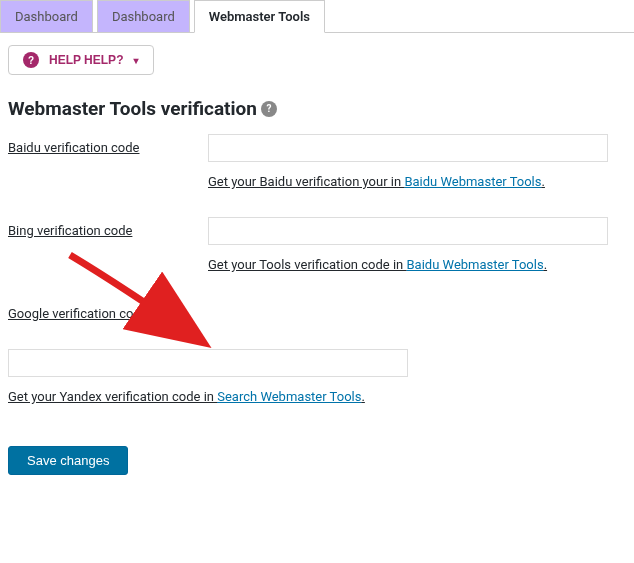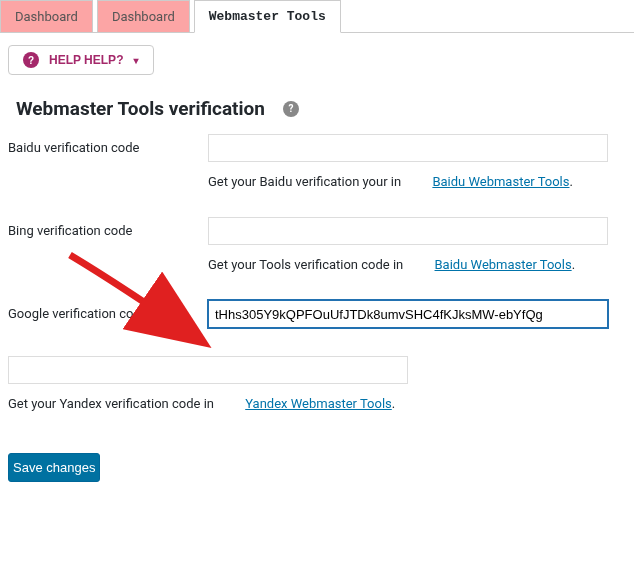--- a/index.html
+++ b/index.html
@@ -13,33 +13,32 @@
       position: relative;
     }
     .tabs {
       display: flex;
       border-bottom: 1px solid #ccc;
       background: #fff;
     }
     .tab {
       padding: 8px 14px;
       border: 1px solid #ccc;
-      background: #fca5a5;
+      background: #c4b5fd;
       margin-right: 4px;
       margin-bottom: -1px;
       cursor: pointer;
       color: #555;
       font-size: 13px;
     }
     .tab.active {
       background: #fff;
       border-bottom: 1px solid #fff;
       color: #23282d;
       font-weight: 600;
-      font-family: Liberation Mono, monospace;
     }
     .content { padding: 12px 8px 8px 8px; }
     .help-btn {
       display: inline-flex;
       align-items: center;
       gap: 10px;
       padding: 6px 14px;
       border: 1px solid #ccc;
       border-radius: 4px;
       background: #fff;
@@ -55,22 +54,22 @@
       border-radius: 50%;
       background: #a4286a;
       color: #fff;
       font-size: 10px;
       font-weight: bold;
     }
     .help-btn .chev { color: #a4286a; font-size: 10px; }
     .section-heading {
       display: flex;
       align-items: center;
-      gap: 18px;
-      margin: 22px 0 14px 8px;
+      gap: 4px;
+      margin: 22px 0 14px 0;
     }
     .section-heading h2 {
       font-size: 19px;
       font-weight: 700;
       color: #23282d;
     }
     .section-heading .info-icon {
       display: inline-flex;
       width: 16px; height: 16px;
       align-items: center; justify-content: center;
@@ -103,27 +102,27 @@
     }
     .field-control input.focused {
       border: 1px solid #2271b1;
       outline: 1px solid #2271b1;
     }
     .field-desc {
       margin-top: 12px;
       font-size: 13px;
       color: #23282d;
     }
-    .field-desc a { color: #0073aa; text-decoration: underline; margin-left: 28px; }
-    .field-block { margin-bottom: 28px; }
+    .field-desc a { color: #0073aa; text-decoration: underline; }
+    .field-block { margin-bottom: 28px; text-decoration: underline; }
     .save-btn {
       background: #0071a1;
       border: 1px solid #006799;
       color: #fff;
-      padding: 6px 4px;
+      padding: 6px 18px;
       font-size: 13px;
       border-radius: 3px;
       cursor: pointer;
       margin-top: 14px;
     }
     .arrow-svg {
       position: absolute;
       left: 60px;
       top: 245px;
       pointer-events: none;
@@ -174,32 +173,31 @@
         </div>
       </div>
     </div>
   </div>
 
   
   <div class="field-block">
     <div class="field-row">
       <div class="field-label">Google verification code</div>
       <div class="field-control">
-        <input type="text" class="focused" value="tHhs305Y9kQPFOuUfJTDk8umvSHC4fKJksMW-ebYfQg" style="">
       </div>
     </div>
   </div>
 
   
   <div class="field-block">
     <div class="field-row">
       <div class="field-control">
         <input type="text" value="" style="">
         <div class="field-desc">
-          <span>Get your Yandex verification code in </span><a href="#">Yandex Webmaster Tools</a><span>.</span>
+          <span>Get your Yandex verification code in </span><a href="#">Search Webmaster Tools</a><span>.</span>
         </div>
       </div>
     </div>
   </div>
 
   <button class="save-btn">Save changes</button>
 </div>
 
 <svg class="arrow-svg" width="160" height="110">
   <defs>

